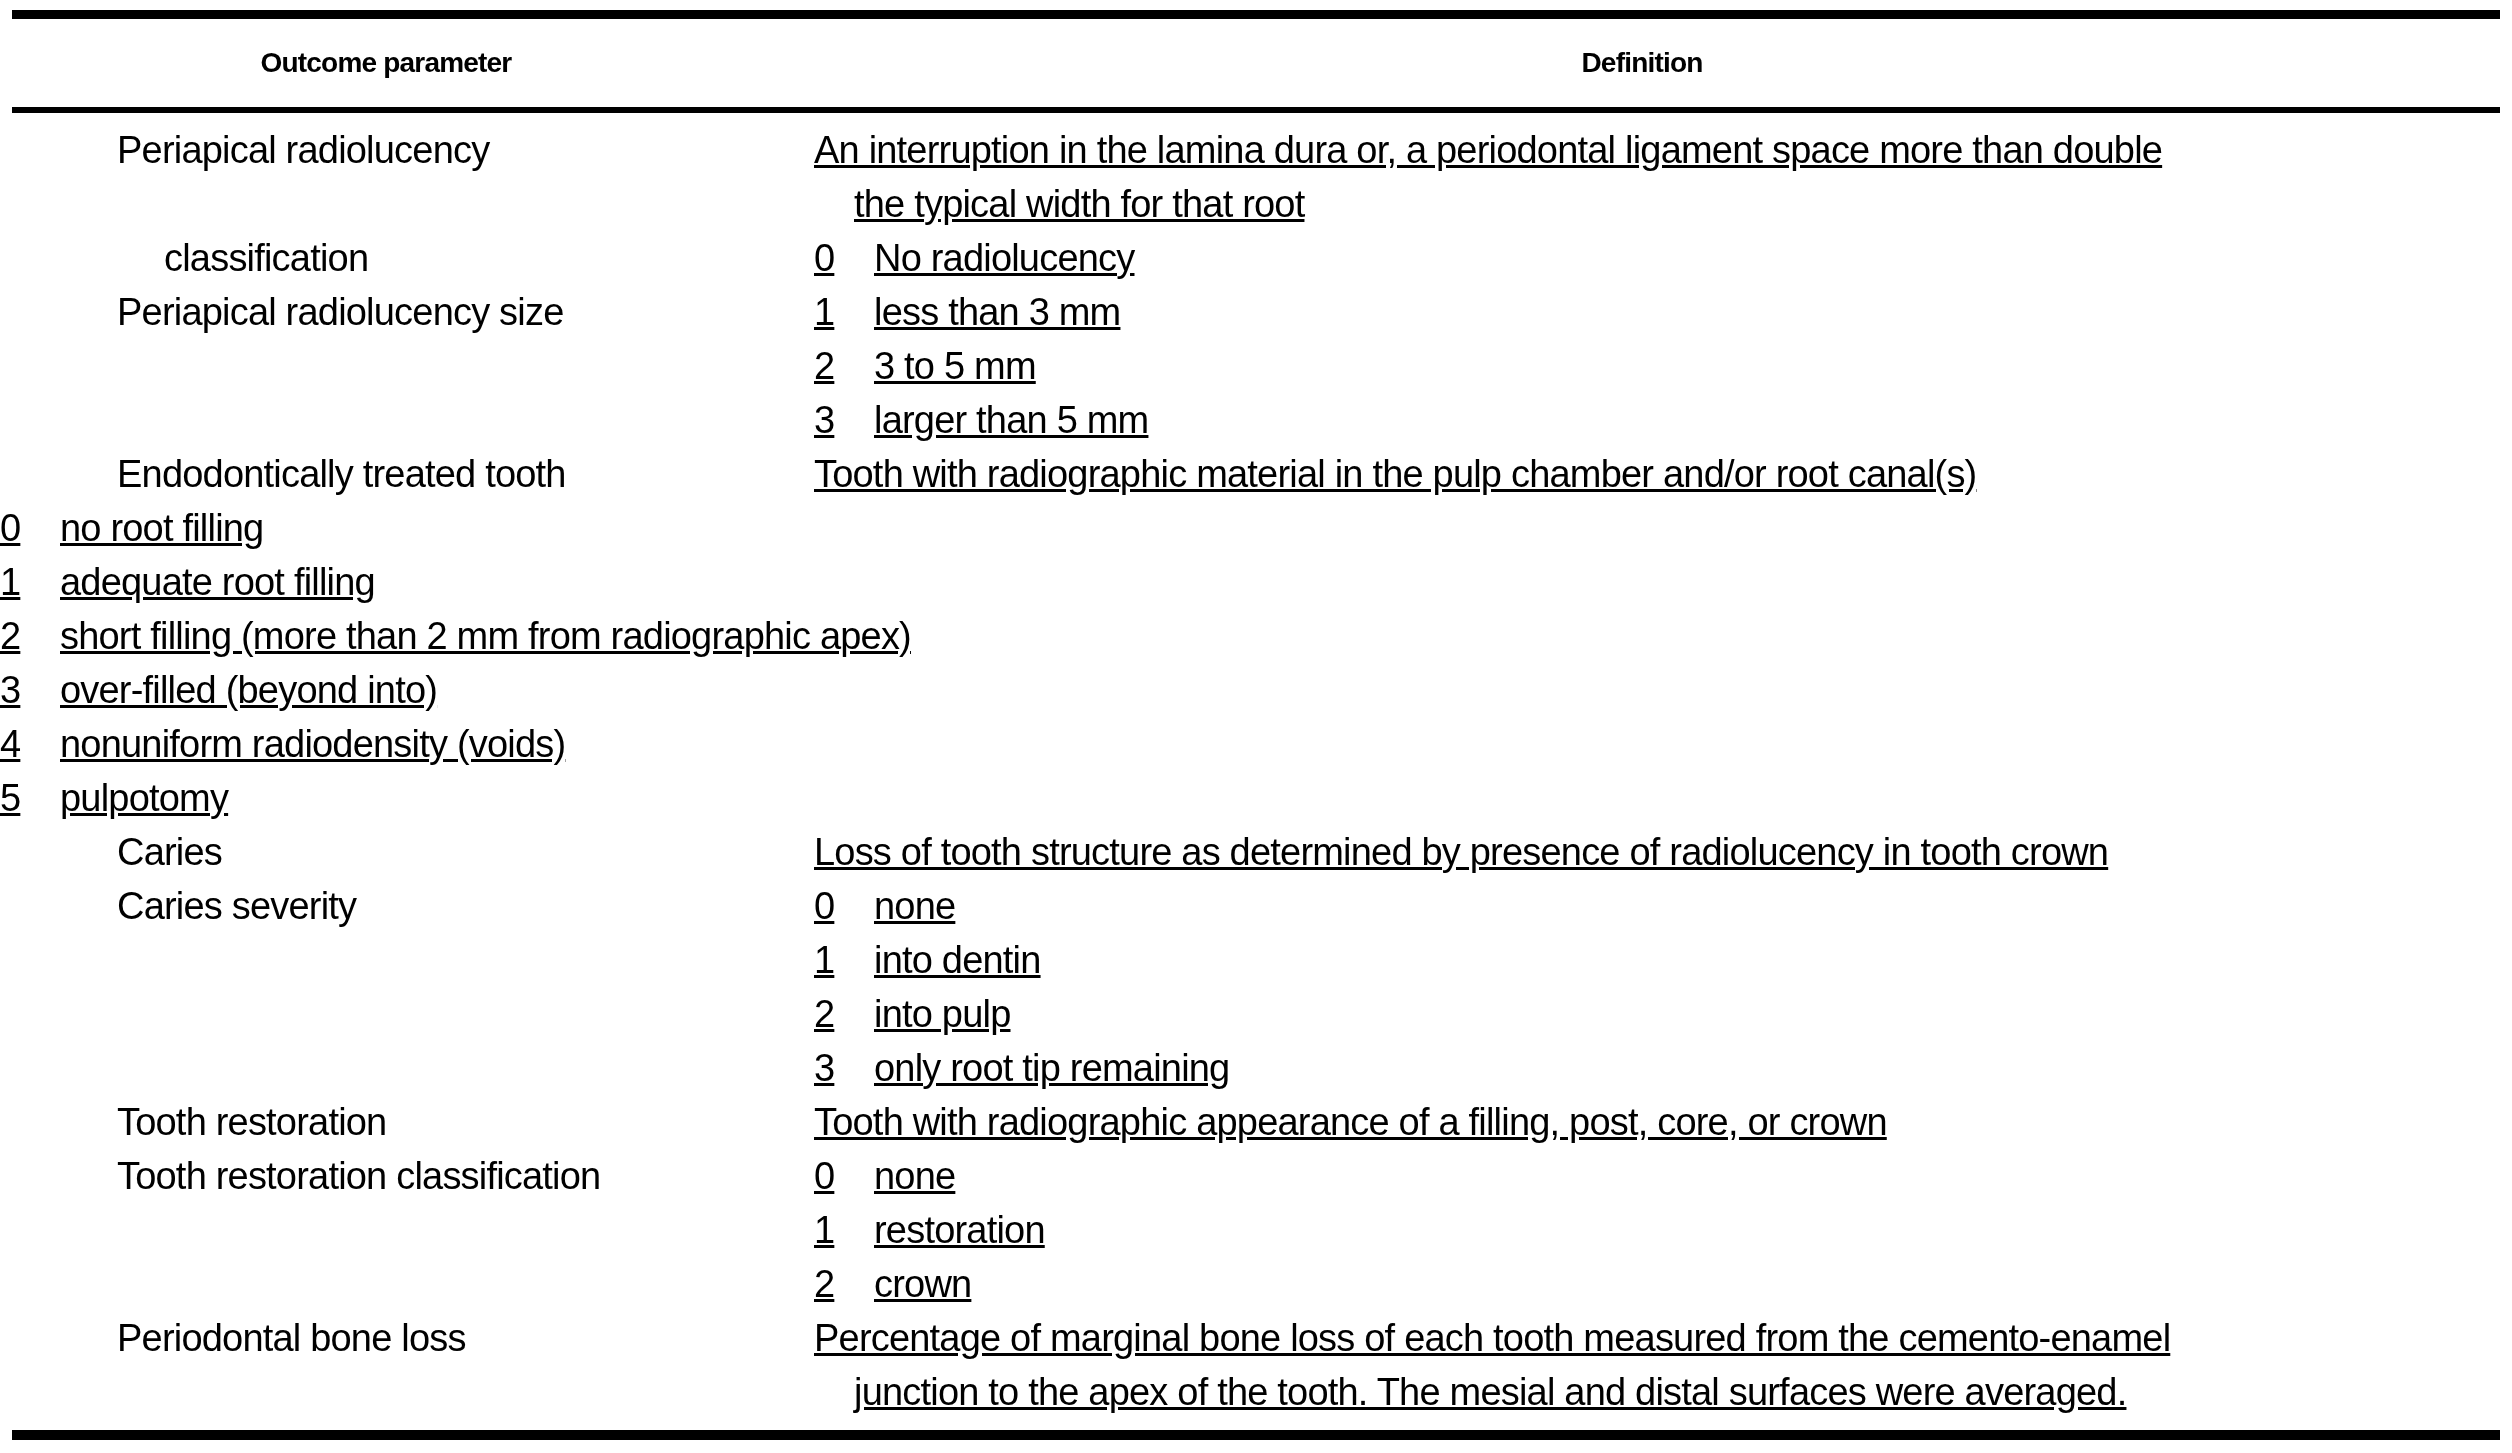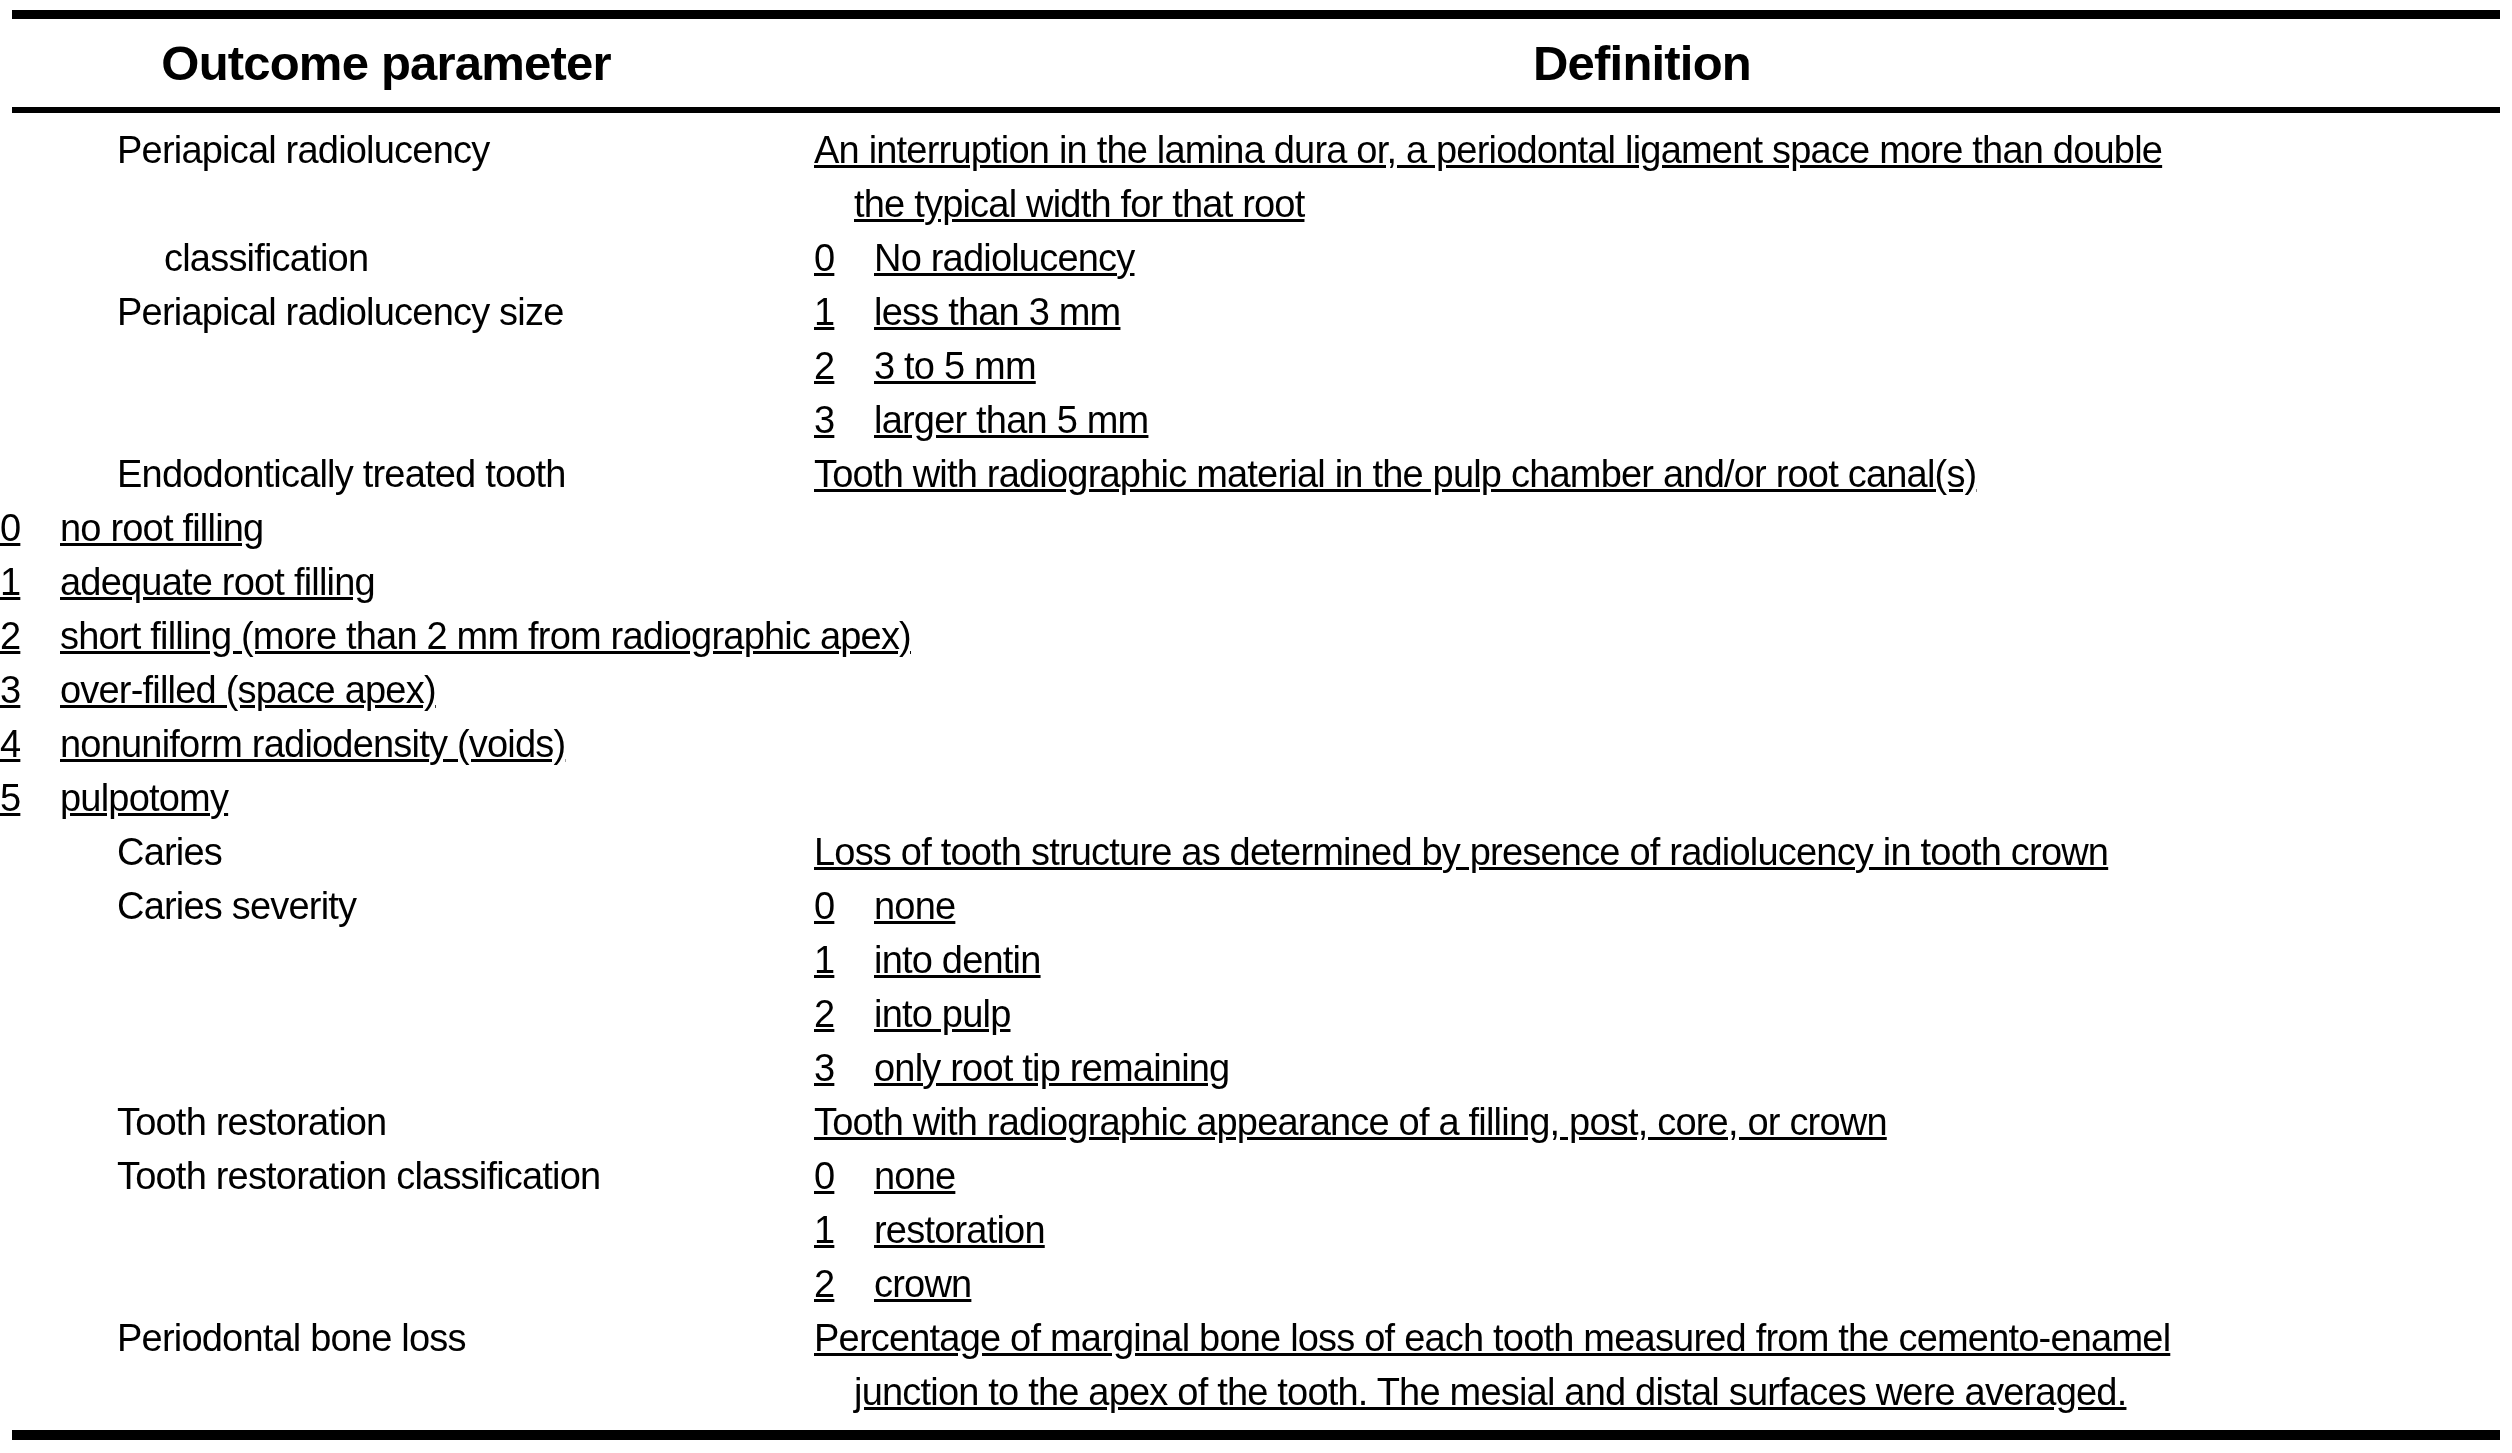--- a/index.html
+++ b/index.html
@@ -29,21 +29,21 @@
 
   .header-row {
     display: grid;
     grid-template-columns: 814px 1fr;
     align-items: center;
     height: 88px;
   }
   .header-cell {
     text-align: center;
     font-weight: bold;
-    font-size: 49px;
+    font-size: 28px;
     padding-right: 42px;
     white-space: nowrap;
   }
 
   .table-body {
     padding-top: 9.3px;
   }
   .row {
     display: grid;
     grid-template-columns: 814px 1fr;
@@ -146,21 +146,21 @@
           <div class="code-row">
             <span class="code-num">1</span>
             <span class="code-desc">adequate root filling</span>
           </div>
           <div class="code-row">
             <span class="code-num">2</span>
             <span class="code-desc">short filling (more than 2 mm from radiographic apex)</span>
           </div>
           <div class="code-row">
             <span class="code-num">3</span>
-            <span class="code-desc">over-filled (space apex)</span>
+            <span class="code-desc">over-filled (beyond into)</span>
           </div>
           <div class="code-row">
             <span class="code-num">4</span>
             <span class="code-desc">nonuniform radiodensity (voids)</span>
           </div>
           <div class="code-row">
             <span class="code-num">5</span>
             <span class="code-desc">pulpotomy</span>
           </div>
         </div>

